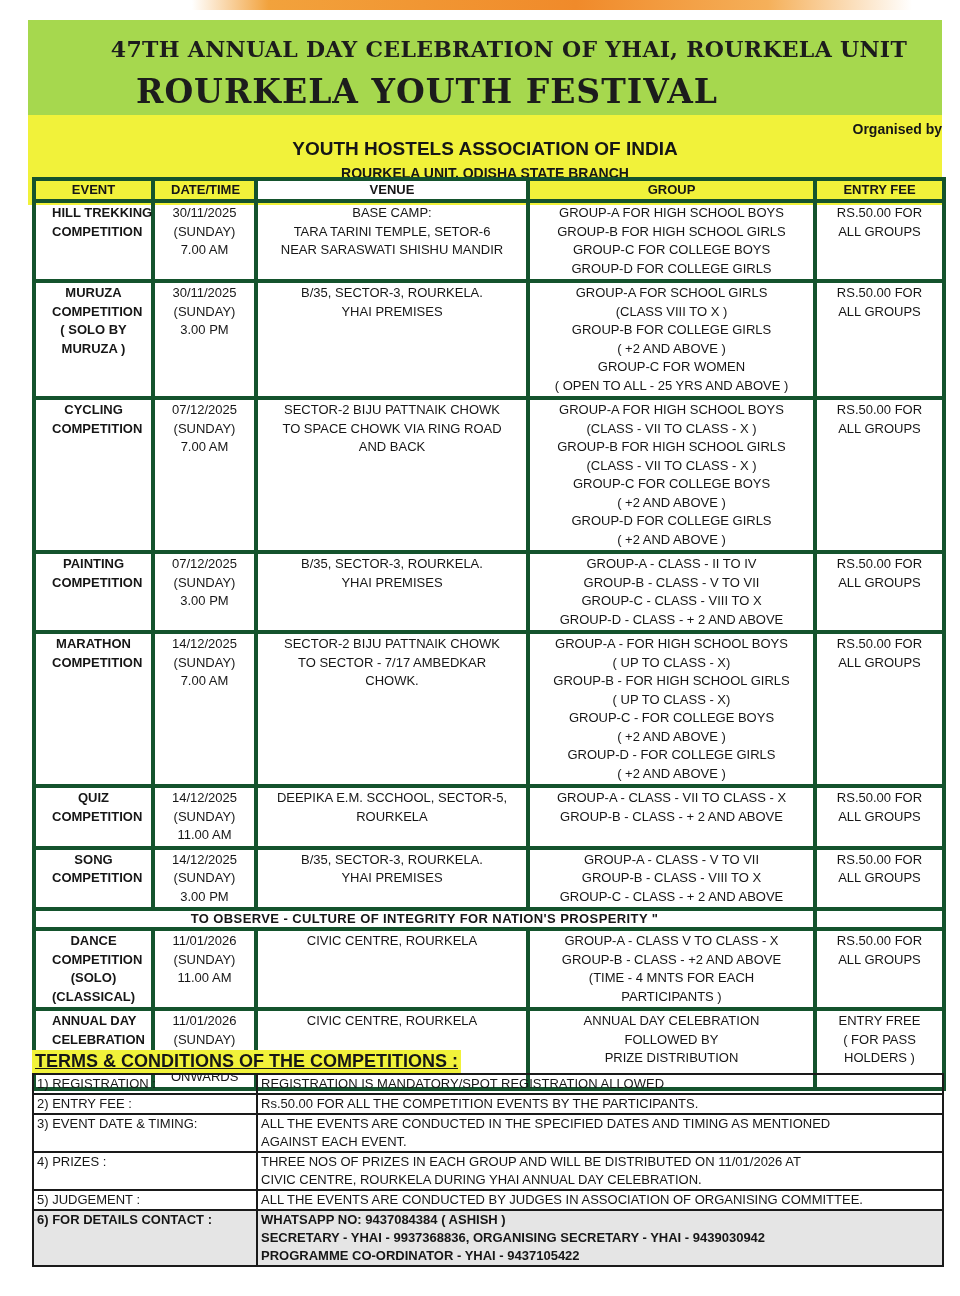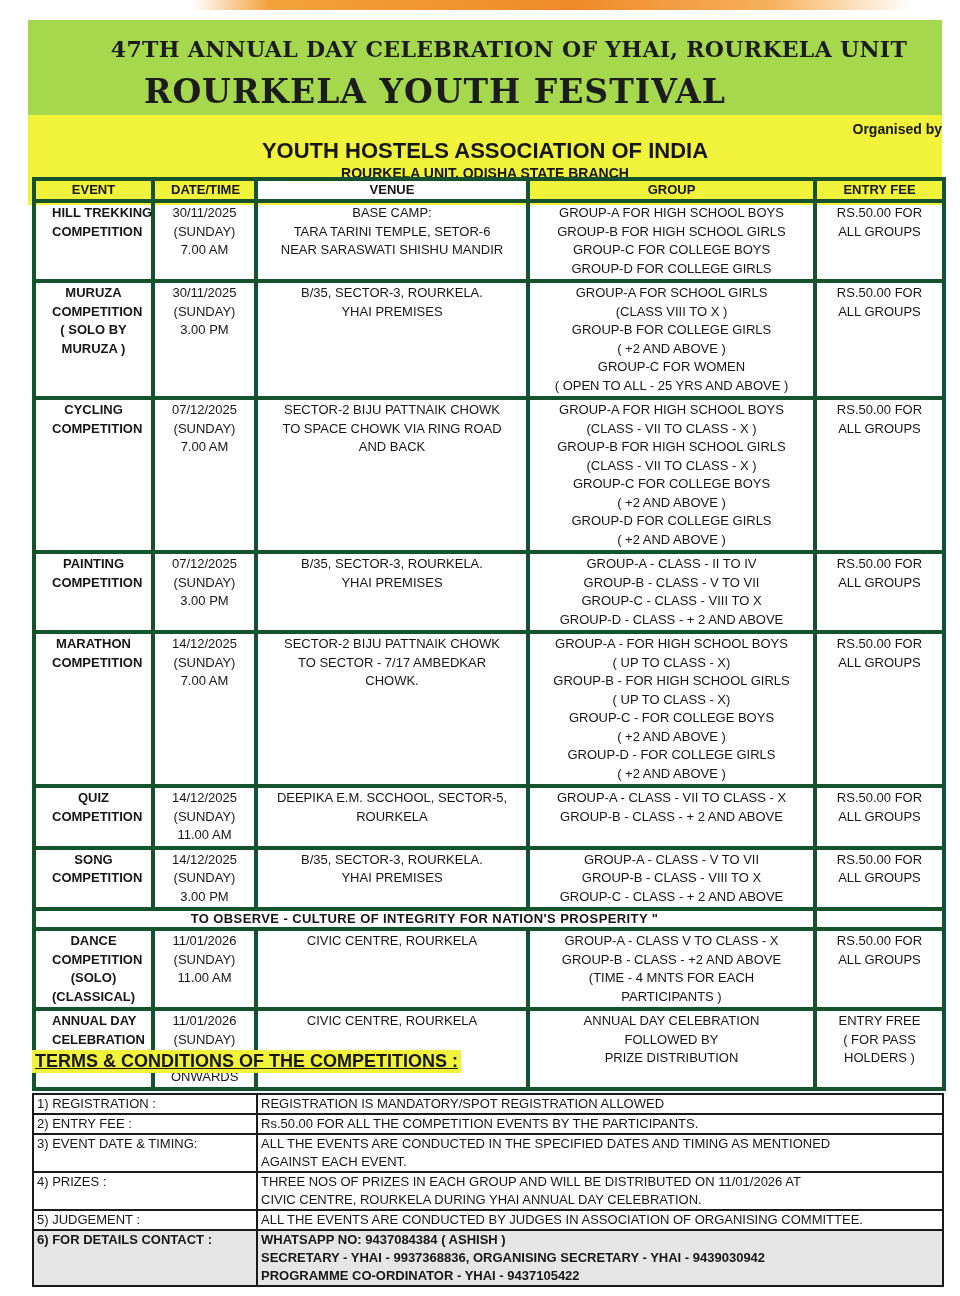--- a/index.html
+++ b/index.html
@@ -5,38 +5,38 @@
   html, body { margin: 0; padding: 0; background: #ffffff; }
   body { width: 960px; height: 1296px; position: relative; overflow: hidden;
          font-family: "Liberation Sans", sans-serif; color: #161616; }
   .top-strip { position: absolute; left: 0; top: 0; width: 960px; height: 10px;
                background: linear-gradient(90deg, #ffffff 0%, #ffffff 20%, #f2a23c 28%, #f08a2a 60%, #f5b05a 80%, #ffffff 95%); }
   .sheet { position: absolute; left: 28px; top: 20px; width: 914px; height: 1260px; background: #fff; }
   .band-green { position: absolute; left: 0; top: 0; width: 914px; height: 95px; background: #a6d84e; }
   .band-yellow { position: absolute; left: 0; top: 95px; width: 914px; height: 90px; background: #f1f23a; }
   .title1 { position: absolute; left: 0; width: 914px; top: 16px; text-align: center;
             font-family: "DejaVu Serif", serif; font-weight: bold; font-size: 22px; letter-spacing: 0.3px; color: #1c1c1c; padding-left: 24px; }
-  .title2 { position: absolute; left: 8px; width: 798px; top: 52px; text-align: center;
+  .title2 { position: absolute; left: 0; width: 798px; top: 52px; text-align: center;
             font-family: "DejaVu Serif", serif; font-weight: bold; font-size: 33px; letter-spacing: 1px; color: #1c1c1c; }
   .org-by { position: absolute; left: 0; width: 914px; top: 101px; text-align: right; font-weight: bold; font-size: 14px; }
-  .org-name { position: absolute; left: 0; width: 914px; top: 118px; text-align: center; font-weight: bold; font-size: 22px; }
+  .org-name { position: absolute; left: 0; width: 914px; top: 118px; text-align: center; font-weight: bold; font-size: 19px; }
   .org-branch { position: absolute; left: 0; width: 914px; top: 145px; text-align: center; font-weight: bold; font-size: 14px; }
 
   table.events { position: absolute; left: 4px; top: 157px; width: 910px; border-collapse: collapse; table-layout: fixed; }
   table.events td, table.events th { border: 4px solid #14532d; vertical-align: top; padding: 1px 16px;
                                       font-size: 13px; line-height: 18.5px; text-align: center; }
   table.events th { background: #f1f23a; font-weight: bold; font-size: 13px; line-height: 16px; }
   table.events td.event { font-weight: bold; }
   table.events td.fee { font-size: 13px; }
   .line { display: block; white-space: nowrap; }
   td.observe { font-weight: bold; letter-spacing: 0.4px; line-height: 14px !important; }
 
   .terms-heading { position: absolute; left: 4px; top: 1030px; padding: 1px 3px;
                    background: #f1f23a; font-weight: bold; font-size: 18px; text-decoration: underline; text-align: center; }
-  table.terms { position: absolute; left: 4px; top: 1053px; width: 910px; border-collapse: collapse; table-layout: fixed; margin-top: 20px; }
+  table.terms { position: absolute; left: 4px; top: 1053px; width: 910px; border-collapse: collapse; table-layout: fixed; }
   table.terms td { border: 2px solid #1a1a1a; font-size: 13px; line-height: 18px; padding: 0 3px; vertical-align: top; }
   table.terms tr.contact td { background: #e5e5e5; font-weight: bold; }
 </style>
 </head>
 <body>
 
 <div class="top-strip"></div>
 
 <div class="sheet">
   <div class="band-green"></div>

